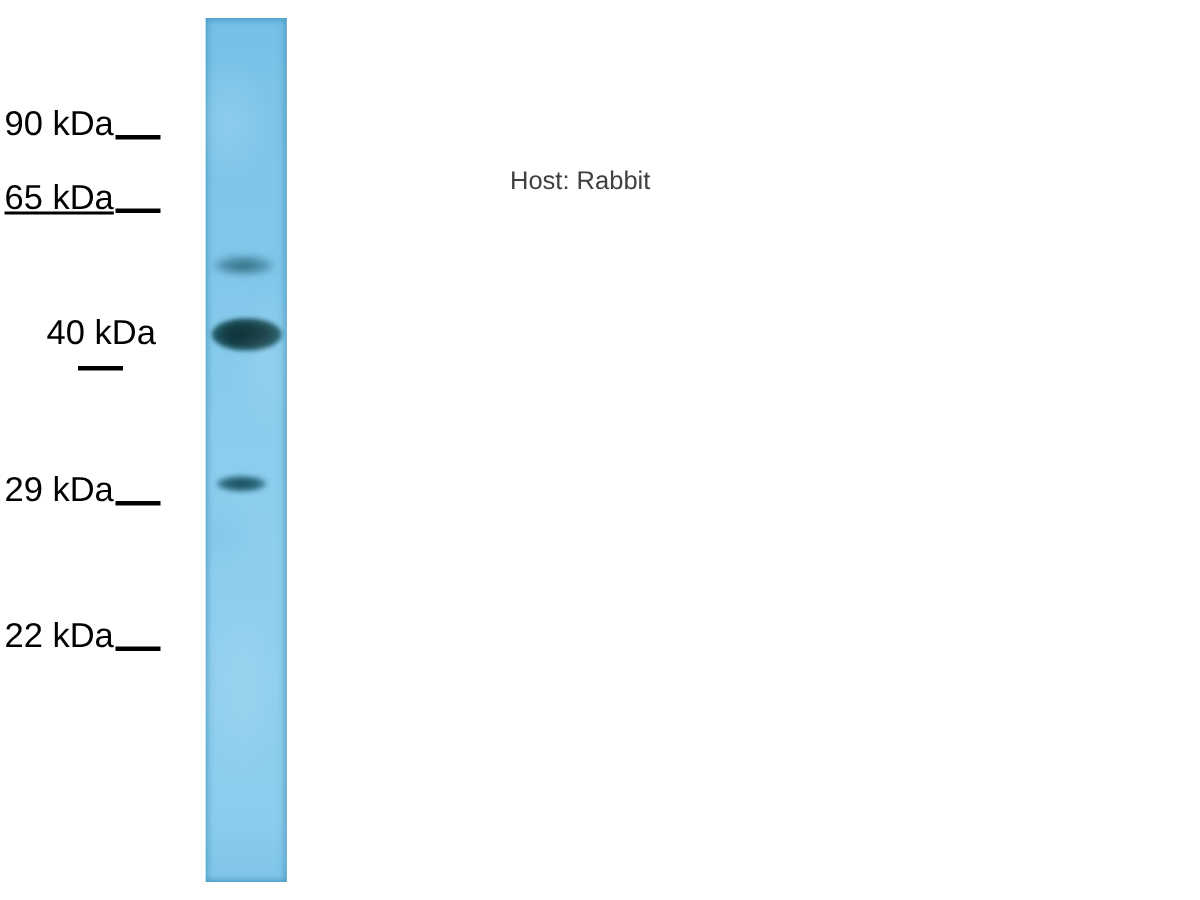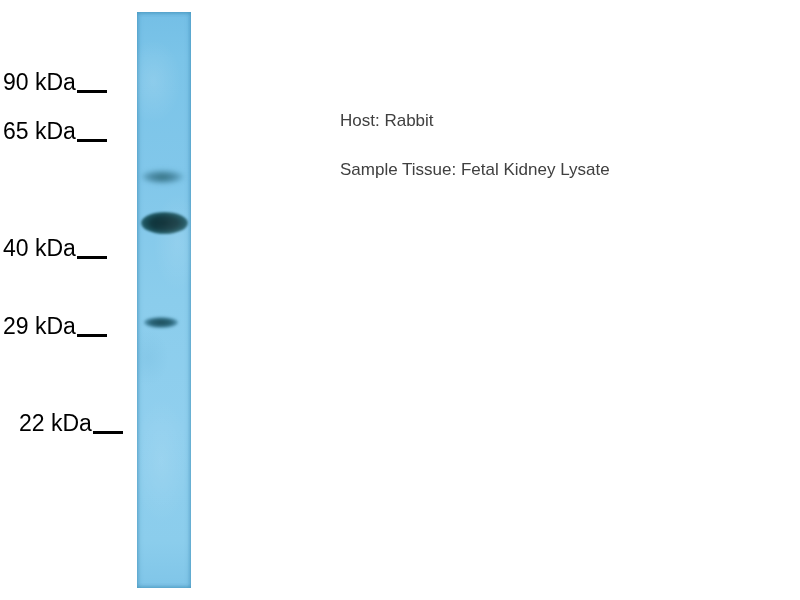--- a/index.html
+++ b/index.html
@@ -130,44 +130,43 @@
 </head>
 <body>
 
 <div id="figure">
 
   <div class="marker" style="top:67px;">
     <span class="marker-label">90 kDa</span>
     <span class="marker-tick"></span>
   </div>
 
-  <div class="marker" style="top:116px;">
+  <div class="marker" style="top:116px;text-decoration:underline;">
     <span class="marker-label">65 kDa</span>
     <span class="marker-tick"></span>
   </div>
 
-  <div class="marker" style="top:233px;">
+  <div class="marker" style="top:208px;flex-direction:column;">
     <span class="marker-label">40 kDa</span>
     <span class="marker-tick"></span>
   </div>
 
   <div class="marker" style="top:311px;text-align:center;">
     <span class="marker-label">29 kDa</span>
     <span class="marker-tick"></span>
   </div>
 
-  <div class="marker" style="top:408px;padding-left:16px;">
+  <div class="marker" style="top:408px;">
     <span class="marker-label">22 kDa</span>
     <span class="marker-tick"></span>
   </div>
 
   <div id="lane">
     <div class="band band-faint" style="left:5px; top:158px; width:42px; height:13px;"></div>
     <div class="band band-main" style="left:4px; top:200px; width:47px; height:22px;"></div>
     <div class="band band-mid" style="left:7px; top:305px; width:34px; height:11px;"></div>
   </div>
 
   <div id="info">
     <div class="info-line">Host: Rabbit</div>
-    <div class="info-line">Sample Tissue: Fetal Kidney Lysate</div>
   </div>
 
 </div>
 
 </body></html>

